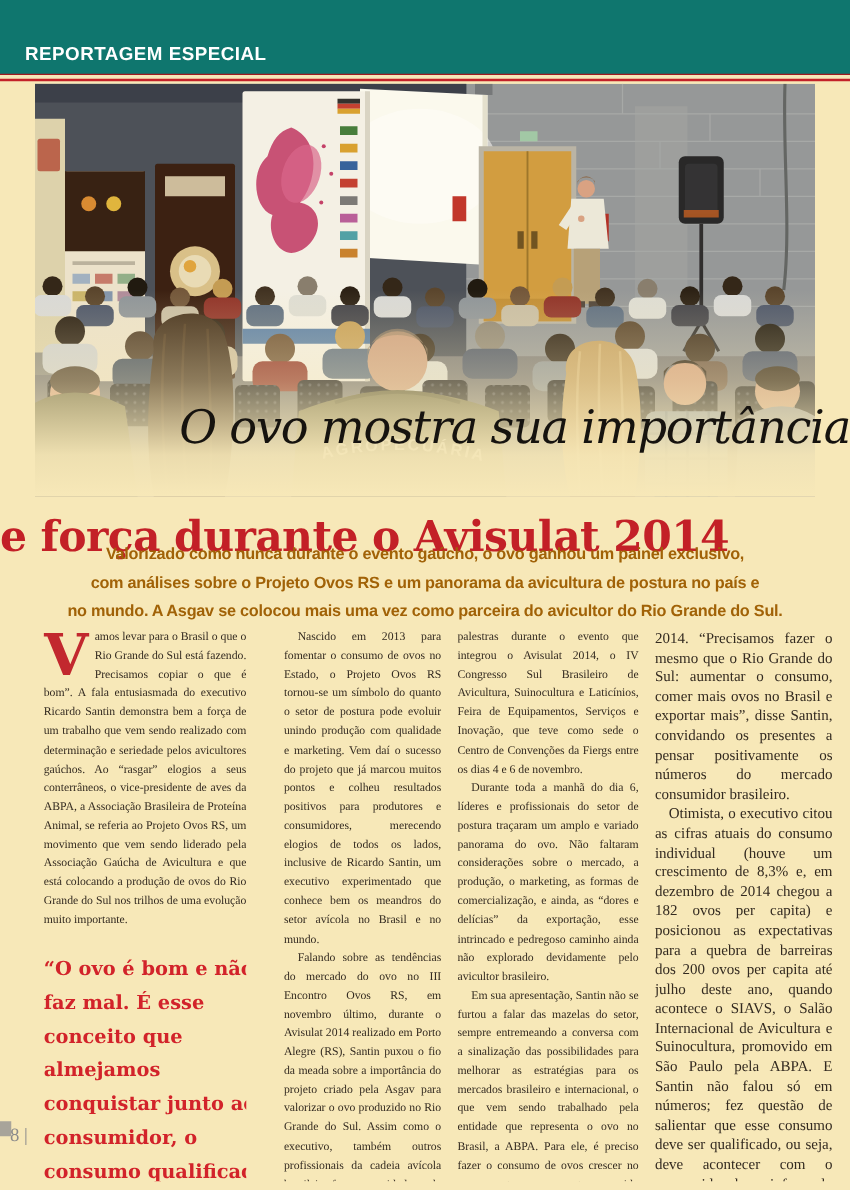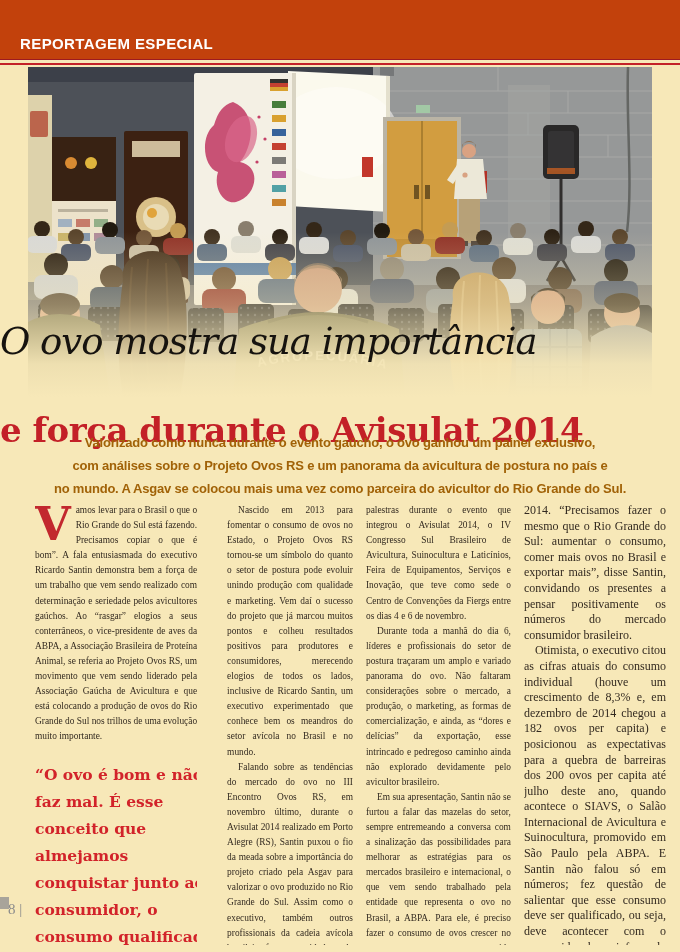--- a/index.html
+++ b/index.html
@@ -3,37 +3,37 @@
 <meta charset="utf-8">
 <style>
   html,body { margin:0; padding:0; background:#4a4a4a; }
   .page {
     position:relative; width:680px; height:952px; overflow:hidden;
     background:#f7e8b8; font-family:"Liberation Serif", serif;
   }
   
   .kicker-bar {
     position:absolute; top:0; left:0; width:680px; height:60px;
-    background:#c2410c; box-sizing:border-box;
+    background:#0f766e; box-sizing:border-box;
     display:flex; align-items:flex-end; padding:16px 0 7px 20px;
     border-bottom:1px solid #9e1a20;
   }
   .kicker {
     color:#ffffff; font-family:"Liberation Sans", sans-serif;
     font-weight:bold; font-size:15px; letter-spacing:0.4px;
   }
   .rule { position:absolute; top:63px; left:0; width:680px; height:2px; background:#c32128; }
 
   
   .photo { position:absolute; left:28px; top:67px; width:624px; height:330px; }
   .photo svg { display:block; width:100%; height:100%; }
 
   
   .title1 {
-    position:absolute; top:320px; left:0; width:680px; text-align:left;
+    position:absolute; top:320px; left:0; width:680px; text-align:right;
     font-family:"DejaVu Serif", serif; font-style:italic; font-size:37px;
     color:#16130f; letter-spacing:-1px;
   }
   .title2 {
     position:absolute; top:362px; left:0; width:680px; 
     font-family:"DejaVu Serif", serif; font-weight:bold; font-size:34px;
     color:#c32027; letter-spacing:-0.5px;margin-top:48px;
   }
   .standfirst {
     position:absolute; top:431px; left:10px; width:660px; text-align:center;

